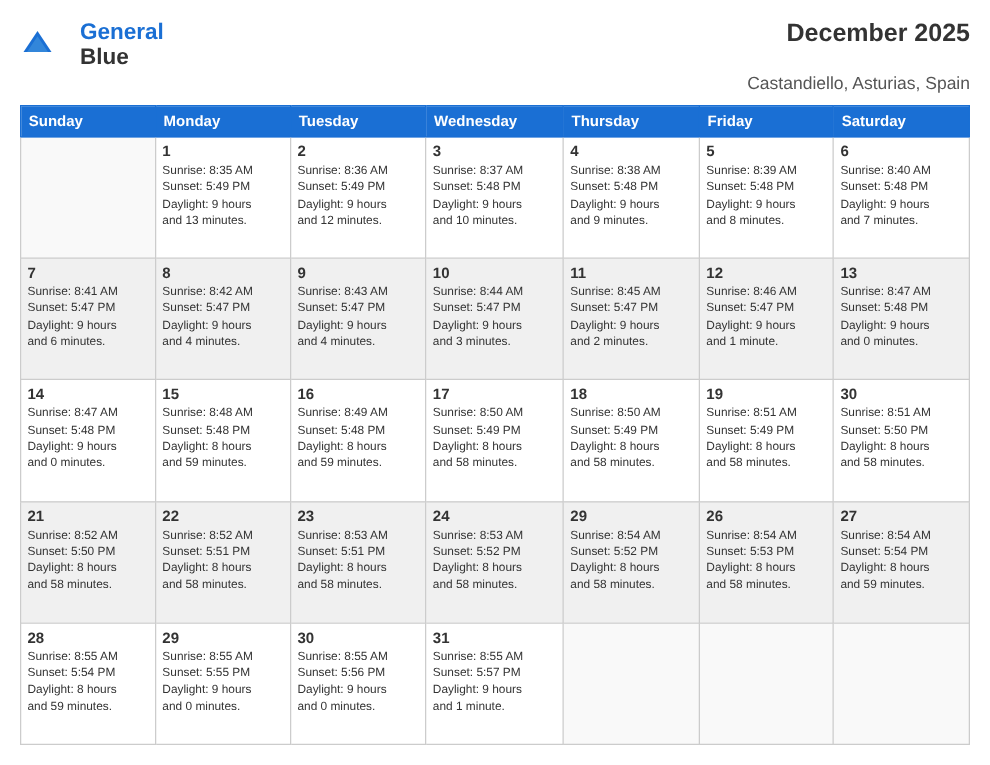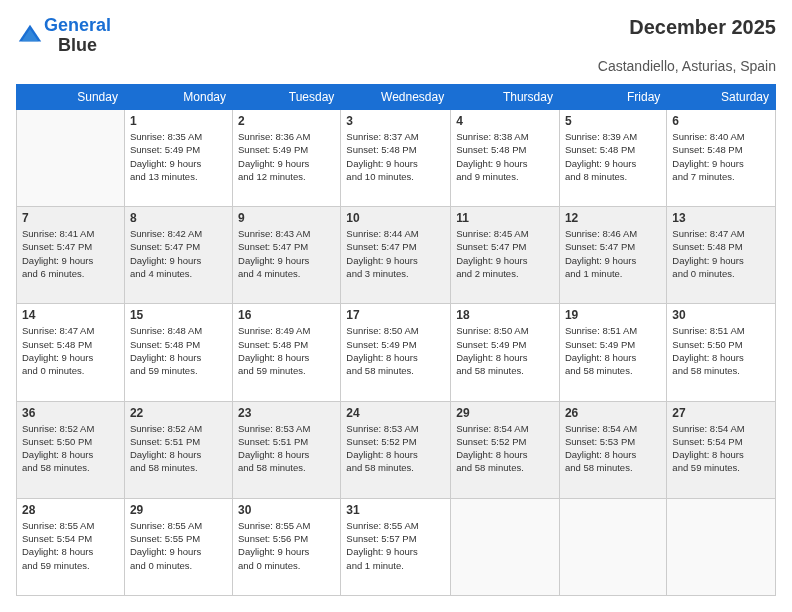--- a/index.html
+++ b/index.html
@@ -19,22 +19,21 @@
     }
     .header {
       display: flex;
       align-items: flex-start;
       justify-content: space-between;
       margin-bottom: 10px;
     }
     .logo {
       display: flex;
       align-items: center;
-      gap: 0;
-      text-align: center;
+      gap: 20px;
     }
     .logo-text {
       font-size: 18px;
       font-weight: bold;
       color: #333;
       line-height: 1.1;
     }
     .logo-text .blue { color: #1a6fd4; }
     .logo-icon {
       width: 28px;
@@ -56,23 +55,23 @@
     }
     .calendar {
       width: 100%;
       border-collapse: collapse;
       flex: 1;
     }
     .calendar th {
       background: #1a6fd4;
       color: #fff;
       font-size: 12px;
-      font-weight: normal;
+      font-weight: bold;
       padding: 5px 6px;
-      text-align: right;
+      text-align: left;
       border: 1px solid #1a6fd4;
     }
     .calendar td {
       border: 1px solid #ccc;
       vertical-align: top;
       padding: 4px 5px;
       width: 113px;
       font-size: 10px;
       color: #333;
       background: #fff;
@@ -211,21 +210,21 @@
             <span class="day-num">19</span>
             <div class="day-info">Sunrise: 8:51 AM<br>Sunset: 5:49 PM<br>Daylight: 8 hours<br>and 58 minutes.</div>
           </td>
           <td>
             <span class="day-num">30</span>
             <div class="day-info">Sunrise: 8:51 AM<br>Sunset: 5:50 PM<br>Daylight: 8 hours<br>and 58 minutes.</div>
           </td>
         </tr>
         <tr class="row-alt">
           <td>
-            <span class="day-num">36</span>
+            <span class="day-num">21</span>
             <div class="day-info">Sunrise: 8:52 AM<br>Sunset: 5:50 PM<br>Daylight: 8 hours<br>and 58 minutes.</div>
           </td>
           <td>
             <span class="day-num">22</span>
             <div class="day-info">Sunrise: 8:52 AM<br>Sunset: 5:51 PM<br>Daylight: 8 hours<br>and 58 minutes.</div>
           </td>
           <td>
             <span class="day-num">23</span>
             <div class="day-info">Sunrise: 8:53 AM<br>Sunset: 5:51 PM<br>Daylight: 8 hours<br>and 58 minutes.</div>
           </td>

